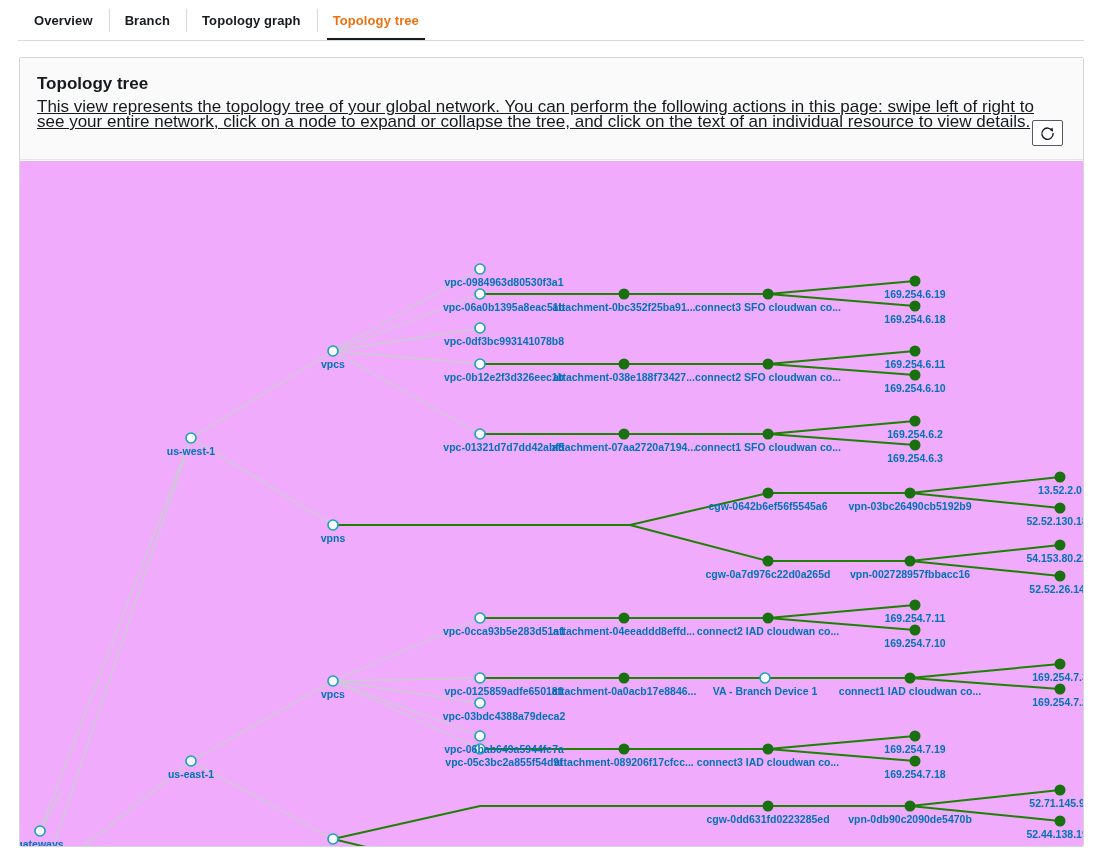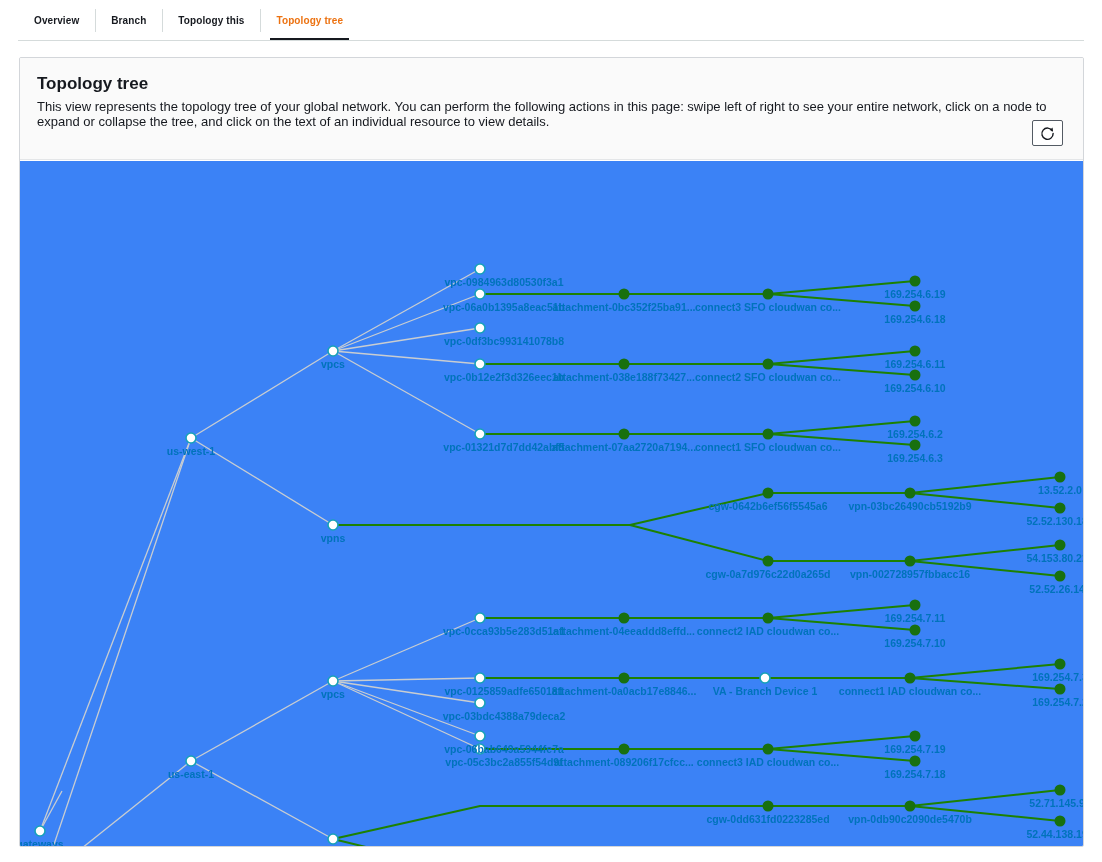--- a/index.html
+++ b/index.html
@@ -18,21 +18,21 @@
     display: flex; align-items: stretch; padding-left: 18px;
   }
   .tabbar-rule {
     position: absolute; left: 18px; top: 40px; width: 1066px; height: 1px;
     background: #d5dbdb;
   }
   .tab {
     position: relative;
     display: flex; align-items: center;
     padding: 0 16px;
-    font-size: 10px; font-weight: bold; color: #16191f;
+    font-size: 13px; font-weight: bold; color: #16191f;
     letter-spacing: 0.1px;
     white-space: nowrap;
     cursor: pointer;
   }
   .tab + .tab::before {
     content: ""; position: absolute; left: 0; top: 9px; bottom: 9px;
     width: 1px; background: #d5dbdb;
   }
   .tab.active { color: #ec7211; }
   .tab.active::after {
@@ -53,21 +53,21 @@
     position: absolute; left: 0; top: 0; width: 1063px; height: 102px;
     background: #fafafa;
     border-bottom: 1px solid #e4e6e8;
   }
   .panel-title {
     position: absolute; left: 17px; top: 16px;
     font-size: 17px; font-weight: bold; color: #16191f;
   }
   .panel-desc {
     position: absolute; left: 17px; top: 41px; width: 1025px;
-    font-size: 13px; line-height: 15px; color: #16191f;
+    font-size: 17px; line-height: 15px; color: #16191f; text-decoration: underline;
   }
   .refresh-btn {
     position: absolute; right: 20px; top: 62px;
     width: 31px; height: 26px;
     border: 1px solid #545b64; border-radius: 2px;
     background: #ffffff;
     display: flex; align-items: center; justify-content: center;
     cursor: pointer;
     padding: 0;
   }
@@ -93,21 +93,21 @@
     width: 11px; height: 11px; border-radius: 50%;
     background: #ffffff;
   }
   .toggle.on .knob { left: 12px; }
   .tg-text { margin-left: 7px; white-space: nowrap; }
 
   
   .tree-wrap {
     position: absolute; left: 0; top: 103px;
     width: 1063px; height: 685px;
-    overflow: hidden; background: #3b82f6;
+    overflow: hidden; background: #f0abfc;
   }
   svg.tree { display:block; width: 1063px; height: 685px; }
   .edge-grey { stroke: #c9cdd1; stroke-width: 1.3; fill: none; }
   .edge-green { stroke: #1d8102; stroke-width: 2; fill: none; }
   .node-open {
     fill: #ffffff; stroke: #17a2b8; stroke-width: 1.6;
   }
   .node-fill { fill: #18700f; }
   .lbl {
     font-family: "Liberation Sans", sans-serif;
@@ -122,21 +122,21 @@
 <div id="app">
 
   <div class="tabbar">
     <div class="tab">
         <span>Overview</span>
       </div>
     <div class="tab">
         <span>Branch</span>
       </div>
     <div class="tab">
-        <span>Topology this</span>
+        <span>Topology graph</span>
       </div>
     <div class="tab active">
         <span>Topology tree</span>
       </div>
   </div>
   <div class="tabbar-rule"></div>
 
   <div class="panel">
 
     <div class="panel-header">

